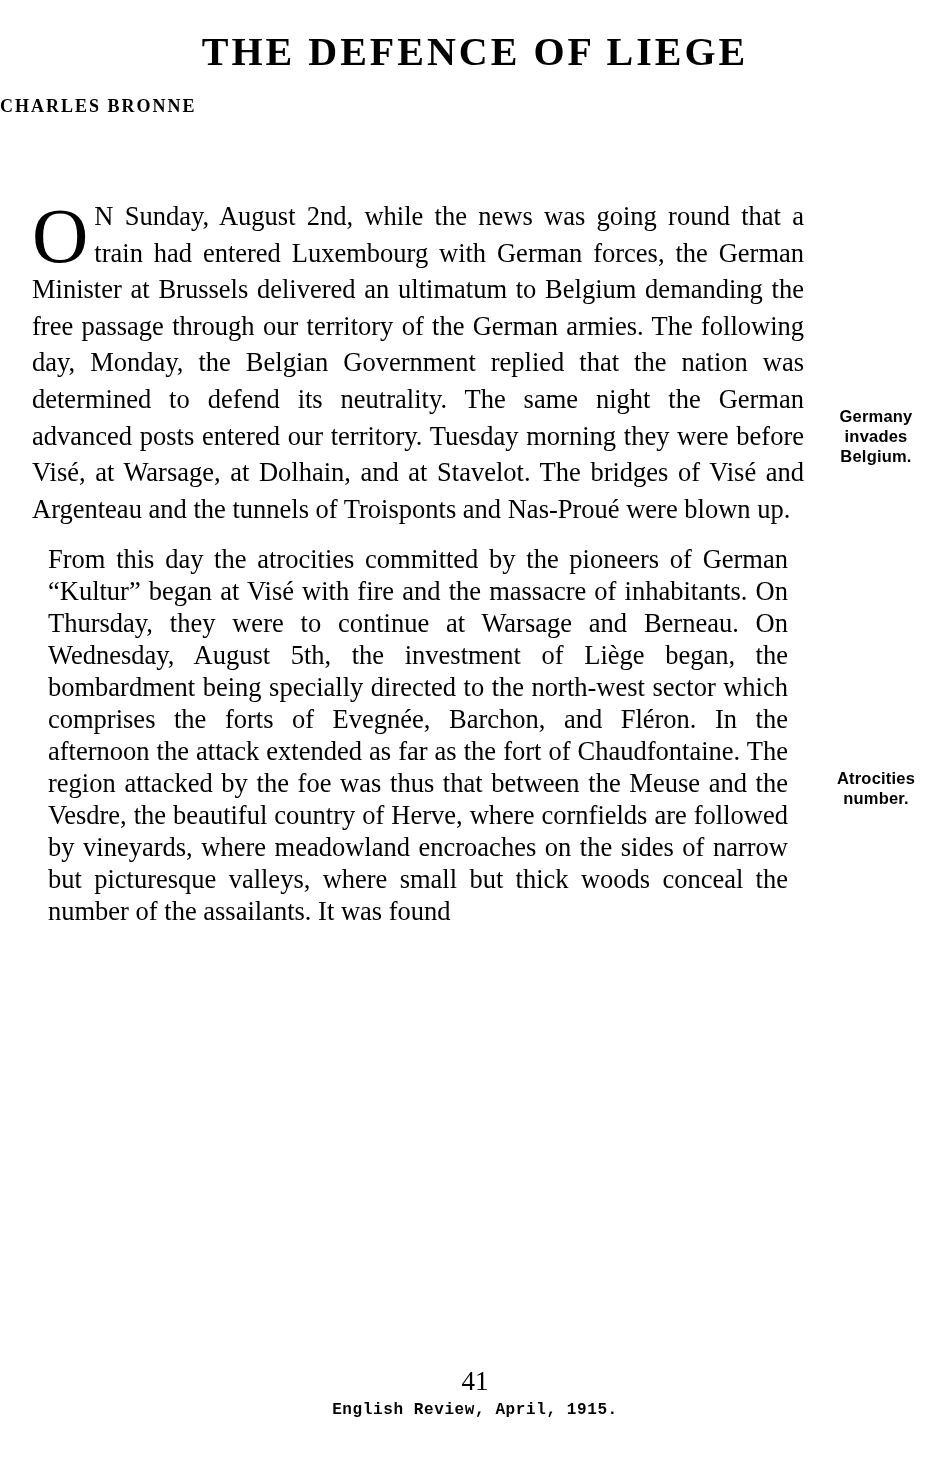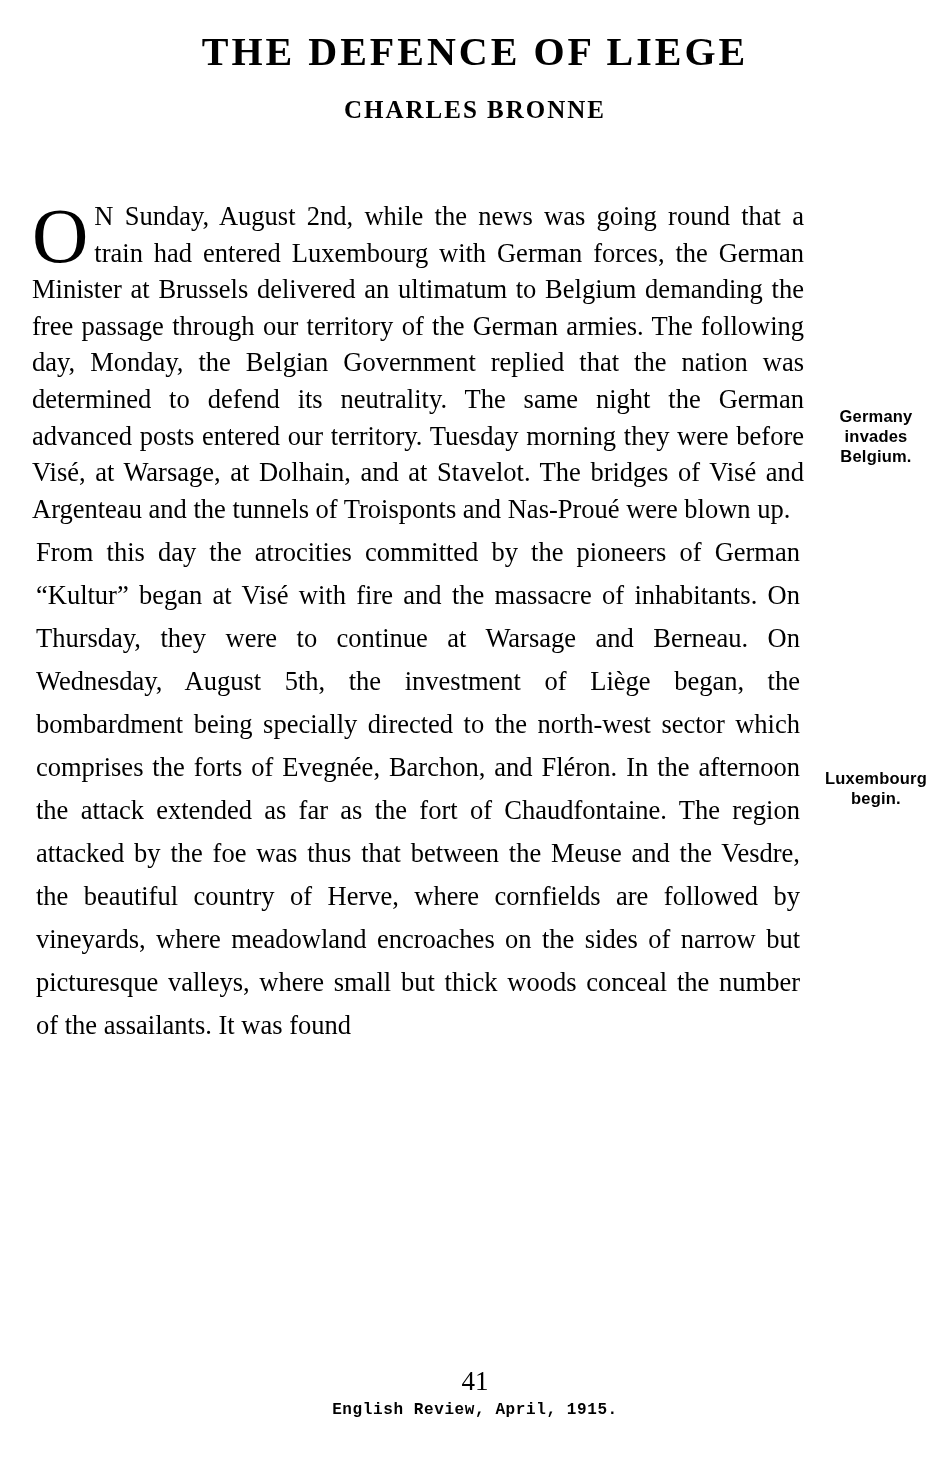--- a/index.html
+++ b/index.html
@@ -24,37 +24,36 @@
   .title {
     text-align: center;
     font-family: "Liberation Serif", serif;
     font-size: 40px;
     font-weight: bold;
     letter-spacing: 3px;
     margin: 30px 0 0 0;
     line-height: 1.1;
   }
   .byline {
-    text-align: center;
     font-family: "Liberation Serif", serif;
-    font-size: 25px;
+    font-size: 18px;
     font-weight: bold;
     letter-spacing: 2px;
     margin: 22px 0 0 0;
   }
   .body-col {
     position: absolute;
     left: 32px;
     top: 168px;
     width: 772px;
   }
   p.para {
-    margin: 4px;
+    margin: 16px;
     font-size: 26.5px;
-    line-height: 43px;
+    line-height: 32px;
     text-align: justify;
     text-justify: inter-word;
     font-family: "Liberation Serif", serif;
   }
   .dropcap {
     float: left;
     font-size: 78px;
     line-height: 0.82;
     font-family: "Liberation Serif", serif;
     padding: 4px 6px 0 0;
@@ -110,18 +109,18 @@
 
   <h1 class="title">THE DEFENCE OF LIEGE</h1>
   <h2 class="byline">CHARLES BRONNE</h2>
 
   <div class="body-col">
     <p class="firstpara"><span class="dropcap">O</span><span>N Sunday, August 2nd, while the news was going round that a train had entered Luxembourg with German forces, the German Minister at Brussels delivered an ultimatum to Belgium demanding the free passage through our territory of the German armies.  The following day, Monday, the Belgian Government replied that the nation was determined to defend its neutrality.  The same night the German advanced posts entered our territory.  Tuesday morning they were before Visé, at Warsage, at Dolhain, and at Stavelot. The bridges of Visé and Argenteau and the tunnels of Troisponts and Nas-Proué were blown up.</span></p>
     <p class="para">From this day the atrocities committed by the pioneers of German “Kultur” began at Visé with fire and the massacre of inhabitants.  On Thursday, they were to continue at Warsage and Berneau.  On Wednesday, August 5th, the investment of Liège began, the bombardment being specially directed to the north-west sector which comprises the forts of Evegnée, Barchon, and Fléron.  In the afternoon the attack extended as far as the fort of Chaudfontaine. The region attacked by the foe was thus that between the Meuse and the Vesdre, the beautiful country of Herve, where cornfields are followed by vineyards, where meadowland encroaches on the sides of narrow but picturesque valleys, where small but thick woods conceal the number of the assailants.  It was found</p>
   </div>
 
   <div class="marginal gloss1">Germany invades Belgium.</div>
-  <div class="marginal gloss2">Luxembourg begin.</div>
+  <div class="marginal gloss2">Atrocities number.</div>
 
   <div class="source">English Review, April, 1915.</div>
   <div class="folio">41</div>
 
 </div>
 
 </body></html>

